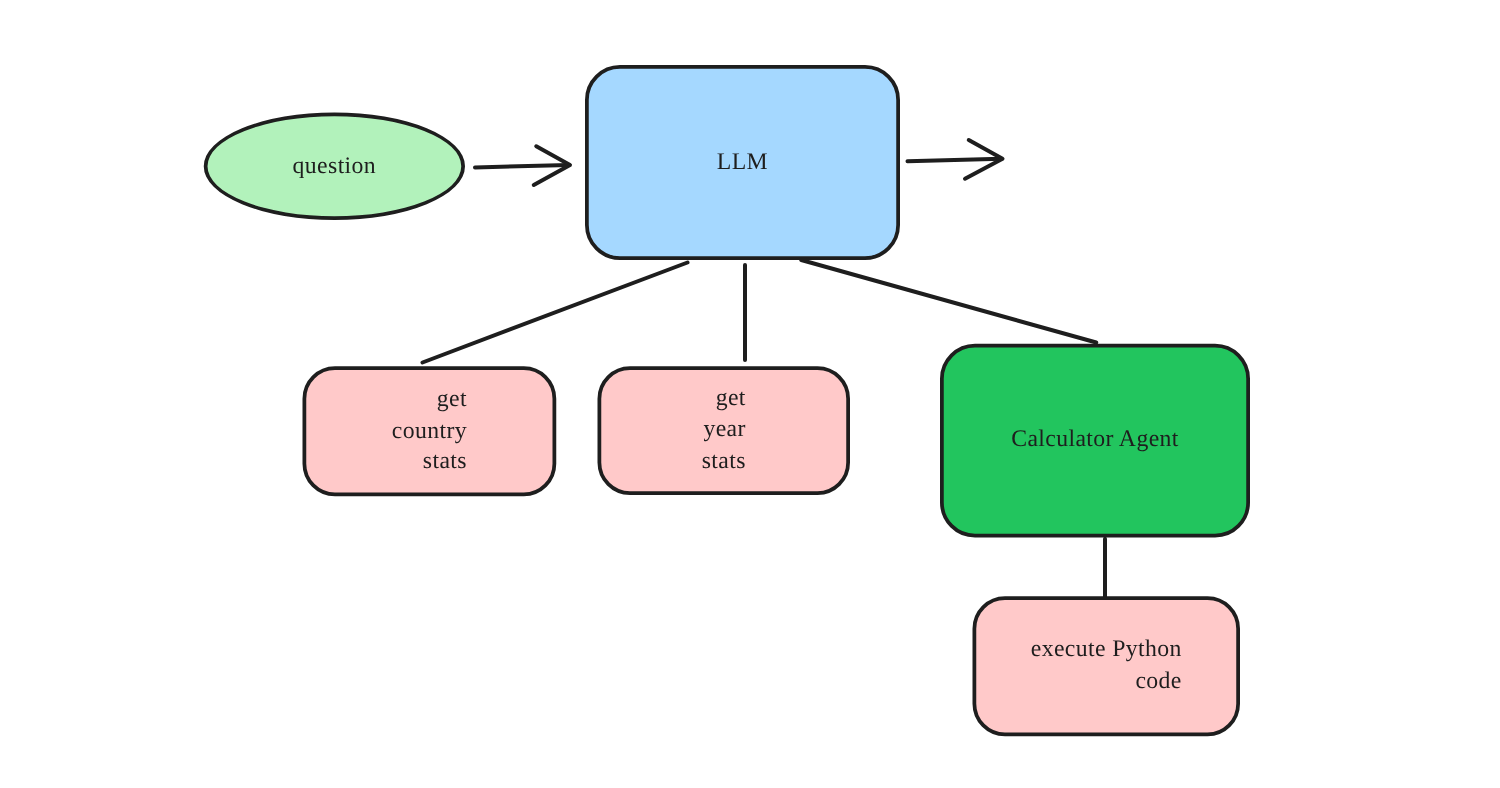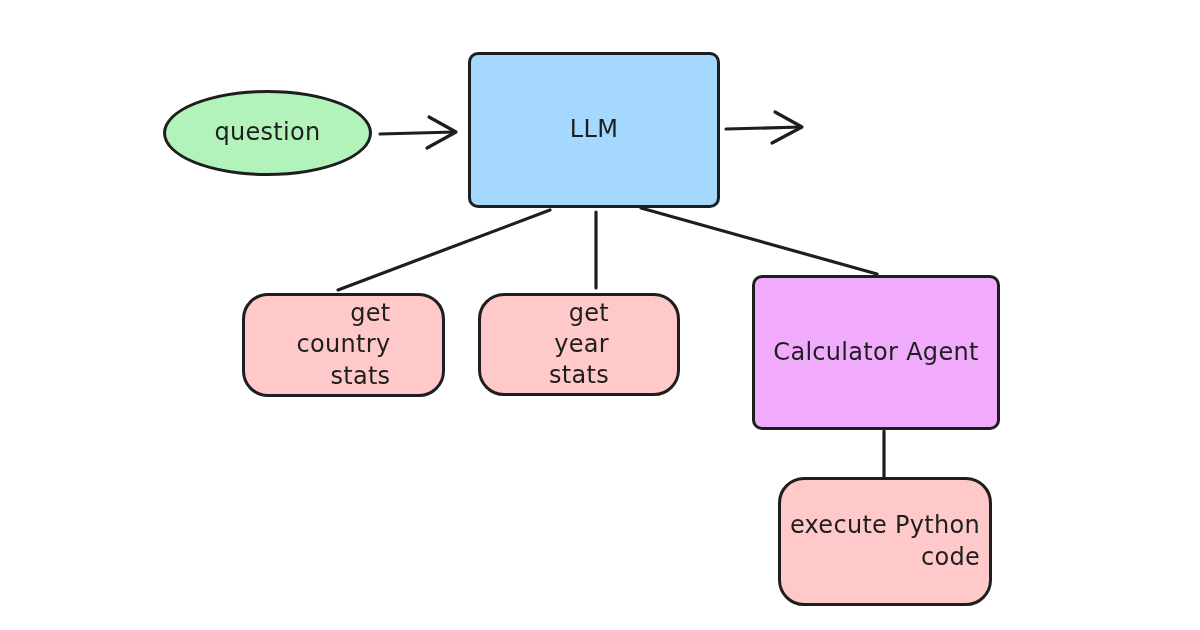--- a/index.html
+++ b/index.html
@@ -28,36 +28,37 @@
   .node {
     position: absolute;
     display: flex;
     align-items: center;
     justify-content: center;
     border: 3.5px solid var(--stroke);
     box-sizing: border-box;
     text-align: center;
   }
   .node .label {
-    font-size: 24px;
+    font-size: 19px;
     line-height: 1.3;
     white-space: pre-line;
     letter-spacing: 0.3px;
+    font-family: Liberation Serif, serif;
   }
   .ellipse { border-radius: 50%; }
-  .rounded { border-radius: 10px; }
+  .rounded { border-radius: 28px; }
   .rounded-sm { border-radius: 26px; text-align: right; }
 
   .n-question { left: 163px; top: 90px;  width: 209px; height: 86px; }
   .n-llm      { left: 468px; top: 52px;  width: 252px; height: 156px; }
   .n-answer   { left: 814px; top: 84px;  width: 206px; height: 81px; }
   .n-country  { left: 242px; top: 293px; width: 203px; height: 104px; }
   .n-year     { left: 478px; top: 293px; width: 202px; height: 103px; }
   .n-calc     { left: 752px; top: 275px; width: 248px; height: 155px; }
-  .n-exec     { left: 778px; top: 477px; width: 214px; height: 129px; }
+  .n-exec     { left: 778px; top: 477px; width: 214px; height: 112px; }
 </style>
 </head>
 <body>
 
 <div class="canvas">
 
   <svg class="edges" viewBox="0 0 1200 630" xmlns="http://www.w3.org/2000/svg">
 
     <line x1="380" y1="134" x2="455" y2="132"></line>
     <polyline points="429,117 456,132 427,148"></polyline>
@@ -88,21 +89,21 @@
 country
 stats</span>
   </div>
 
   <div class="node rounded-sm n-year" style="background-color: rgb(255, 201, 201);">
     <span class="label">get
 year
 stats</span>
   </div>
 
-  <div class="node rounded n-calc" style="background-color: #f0abfc;">
+  <div class="node rounded n-calc" style="background-color: #22c55e;">
     <span class="label">Calculator Agent</span>
   </div>
 
   <div class="node rounded-sm n-exec" style="background-color: rgb(255, 201, 201);">
     <span class="label">execute Python
 code</span>
   </div>
 
 </div>
 

